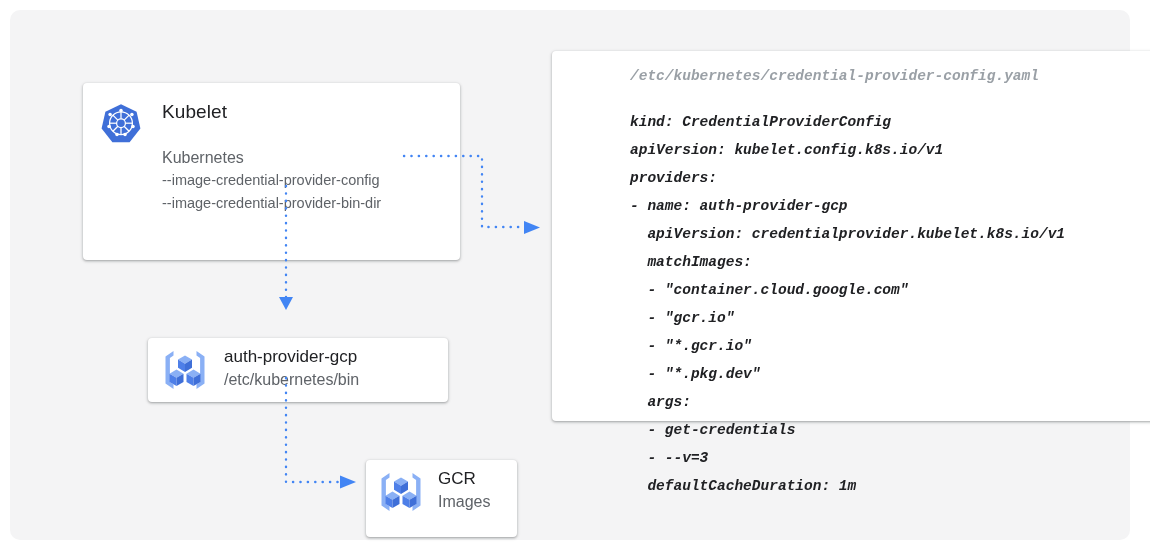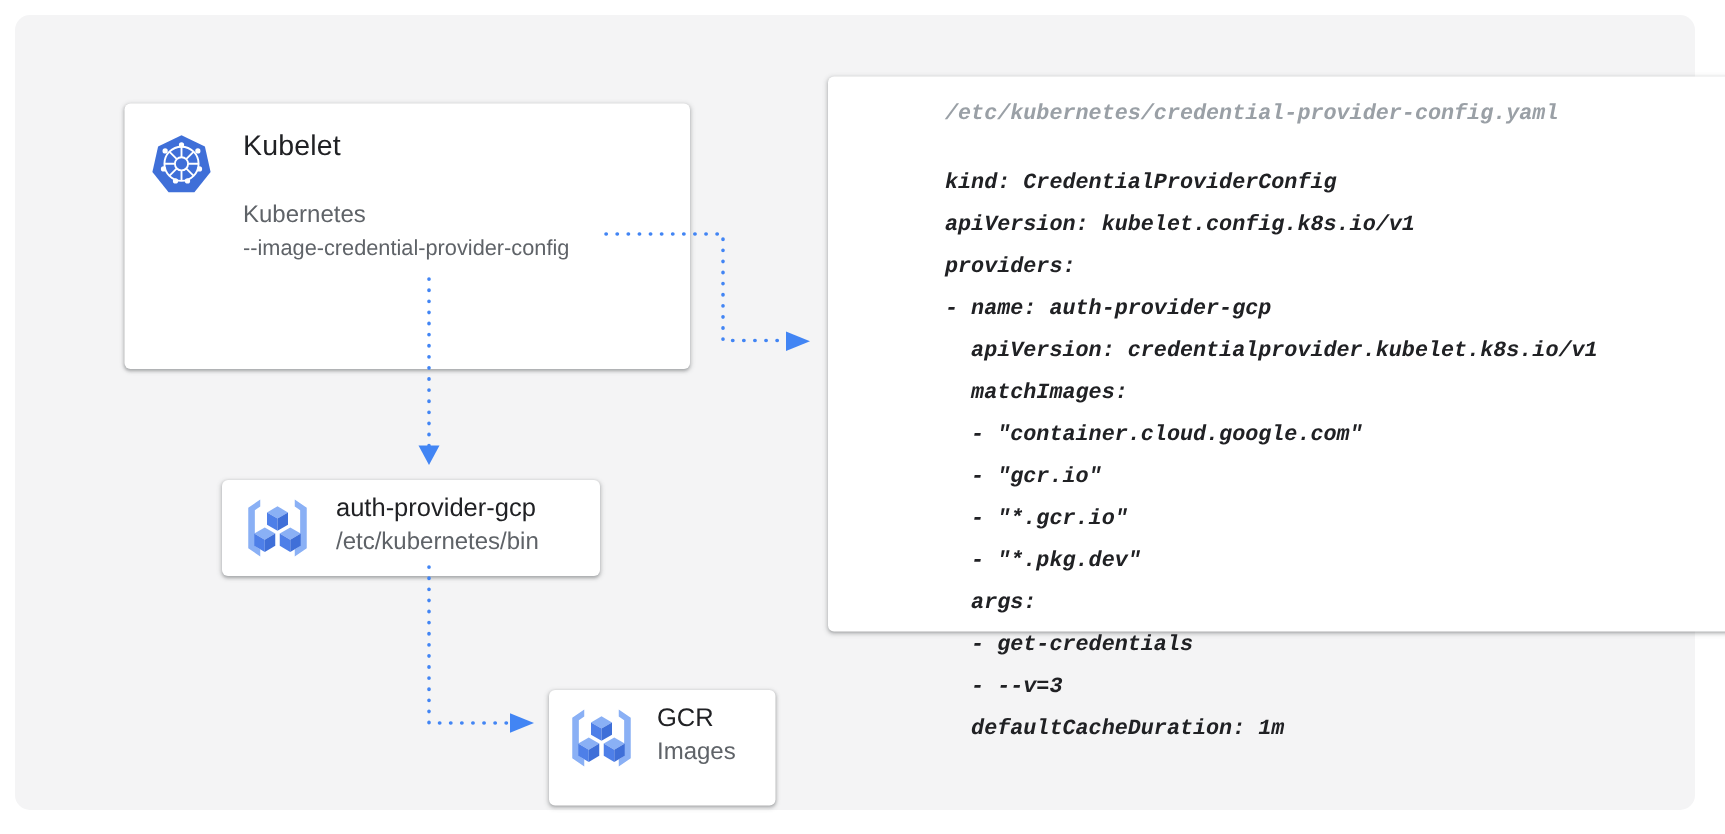--- a/index.html
+++ b/index.html
@@ -25,21 +25,21 @@
   .card {
     position: absolute;
     background: #ffffff;
     border-radius: 4px;
     box-shadow: 0 1px 2px rgba(60,64,67,0.30), 0 1px 3px 1px rgba(60,64,67,0.15);
     box-sizing: border-box;
   }
   
   #kubelet-card {
     left: 73px;
-    top: 59px;
+    top: 73px;
     width: 377px;
     height: 177px;
   }
   #kubelet-icon {
     position: absolute;
     left: 16px;
     top: 19px;
     width: 44px;
     height: 44px;
   }
@@ -66,22 +66,22 @@
     color: #5f6368;
     white-space: nowrap;
     text-align: center;
   }
   #kubelet-flag-0 { top: 89px; }
   #kubelet-flag-1 { top: 112px; }
 
   
   #provider-card {
     left: 138px;
-    top: 310px;
-    width: 252px;
+    top: 328px;
+    width: 300px;
     height: 64px;
   }
   #provider-icon {
     position: absolute;
     left: 13px;
     top: 9px;
     width: 48px;
     height: 46px;
   }
   #provider-title {
@@ -206,20 +206,21 @@
           <circle cx="26.0" cy="32.6" r="1.75"></circle>
           <circle cx="18.0" cy="32.6" r="1.75"></circle>
           <circle cx="10.0" cy="24.6" r="1.75"></circle>
           <circle cx="11.1" cy="12.6" r="1.75"></circle>
         </g>
       </svg>
     </div>
     <div id="kubelet-title">Kubelet</div>
     <div id="kubelet-subtitle">Kubernetes</div>
     <div class="kubelet-flag" id="kubelet-flag-0">--image-credential-provider-config</div>
+    <div class="kubelet-flag" id="kubelet-flag-1">--image-credential-provider-bin-dir</div>
   </div>
 
   <div class="card" id="provider-card">
     <div id="provider-icon">
       <svg viewBox="0 0 48 46" width="48" height="46">
         <g fill="#8ab0f5">
           <path d="M12.5 4 L4.5 9.5 L4.5 36.5 L12.5 42 L12.5 37.4 L8.9 34.9 L8.9 11.1 L12.5 8.6 Z"></path>
           <path d="M35.5 4 L43.5 9.5 L43.5 36.5 L35.5 42 L35.5 37.4 L39.1 34.9 L39.1 11.1 L35.5 8.6 Z"></path>
         </g>
         <g>

